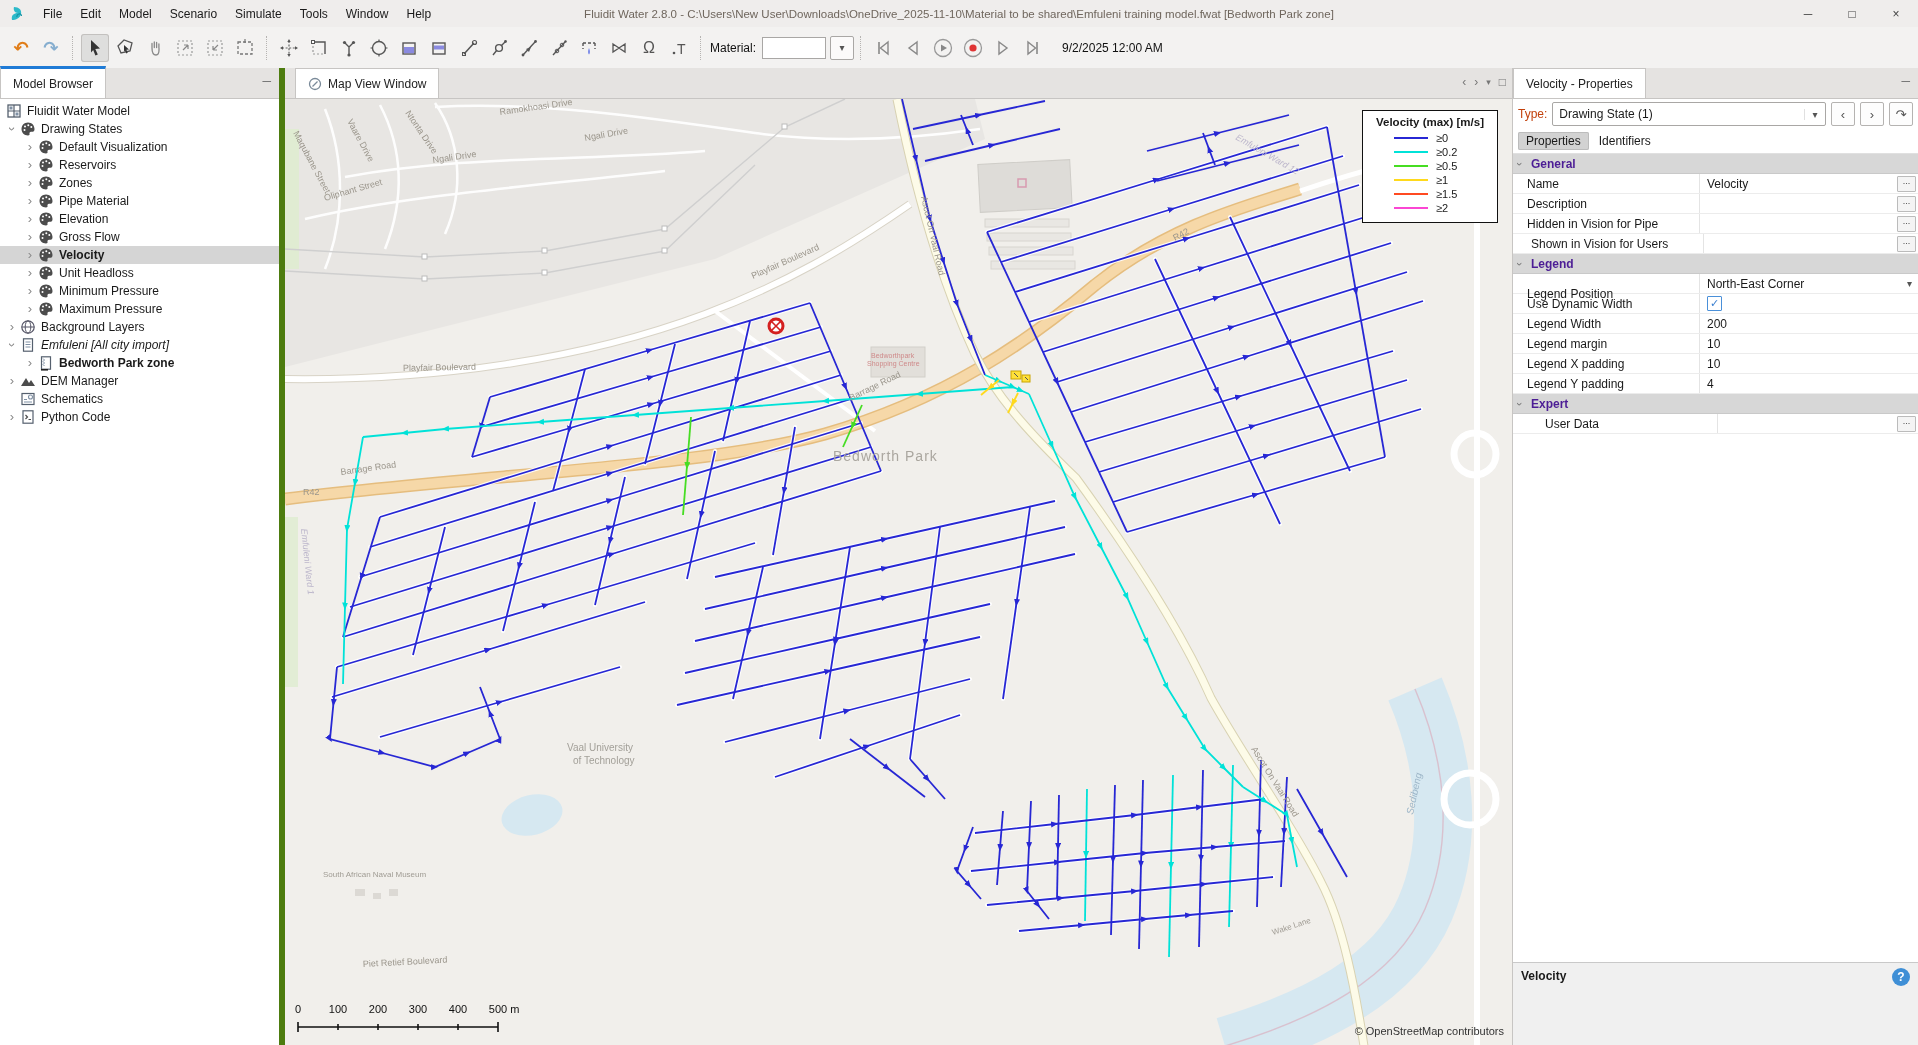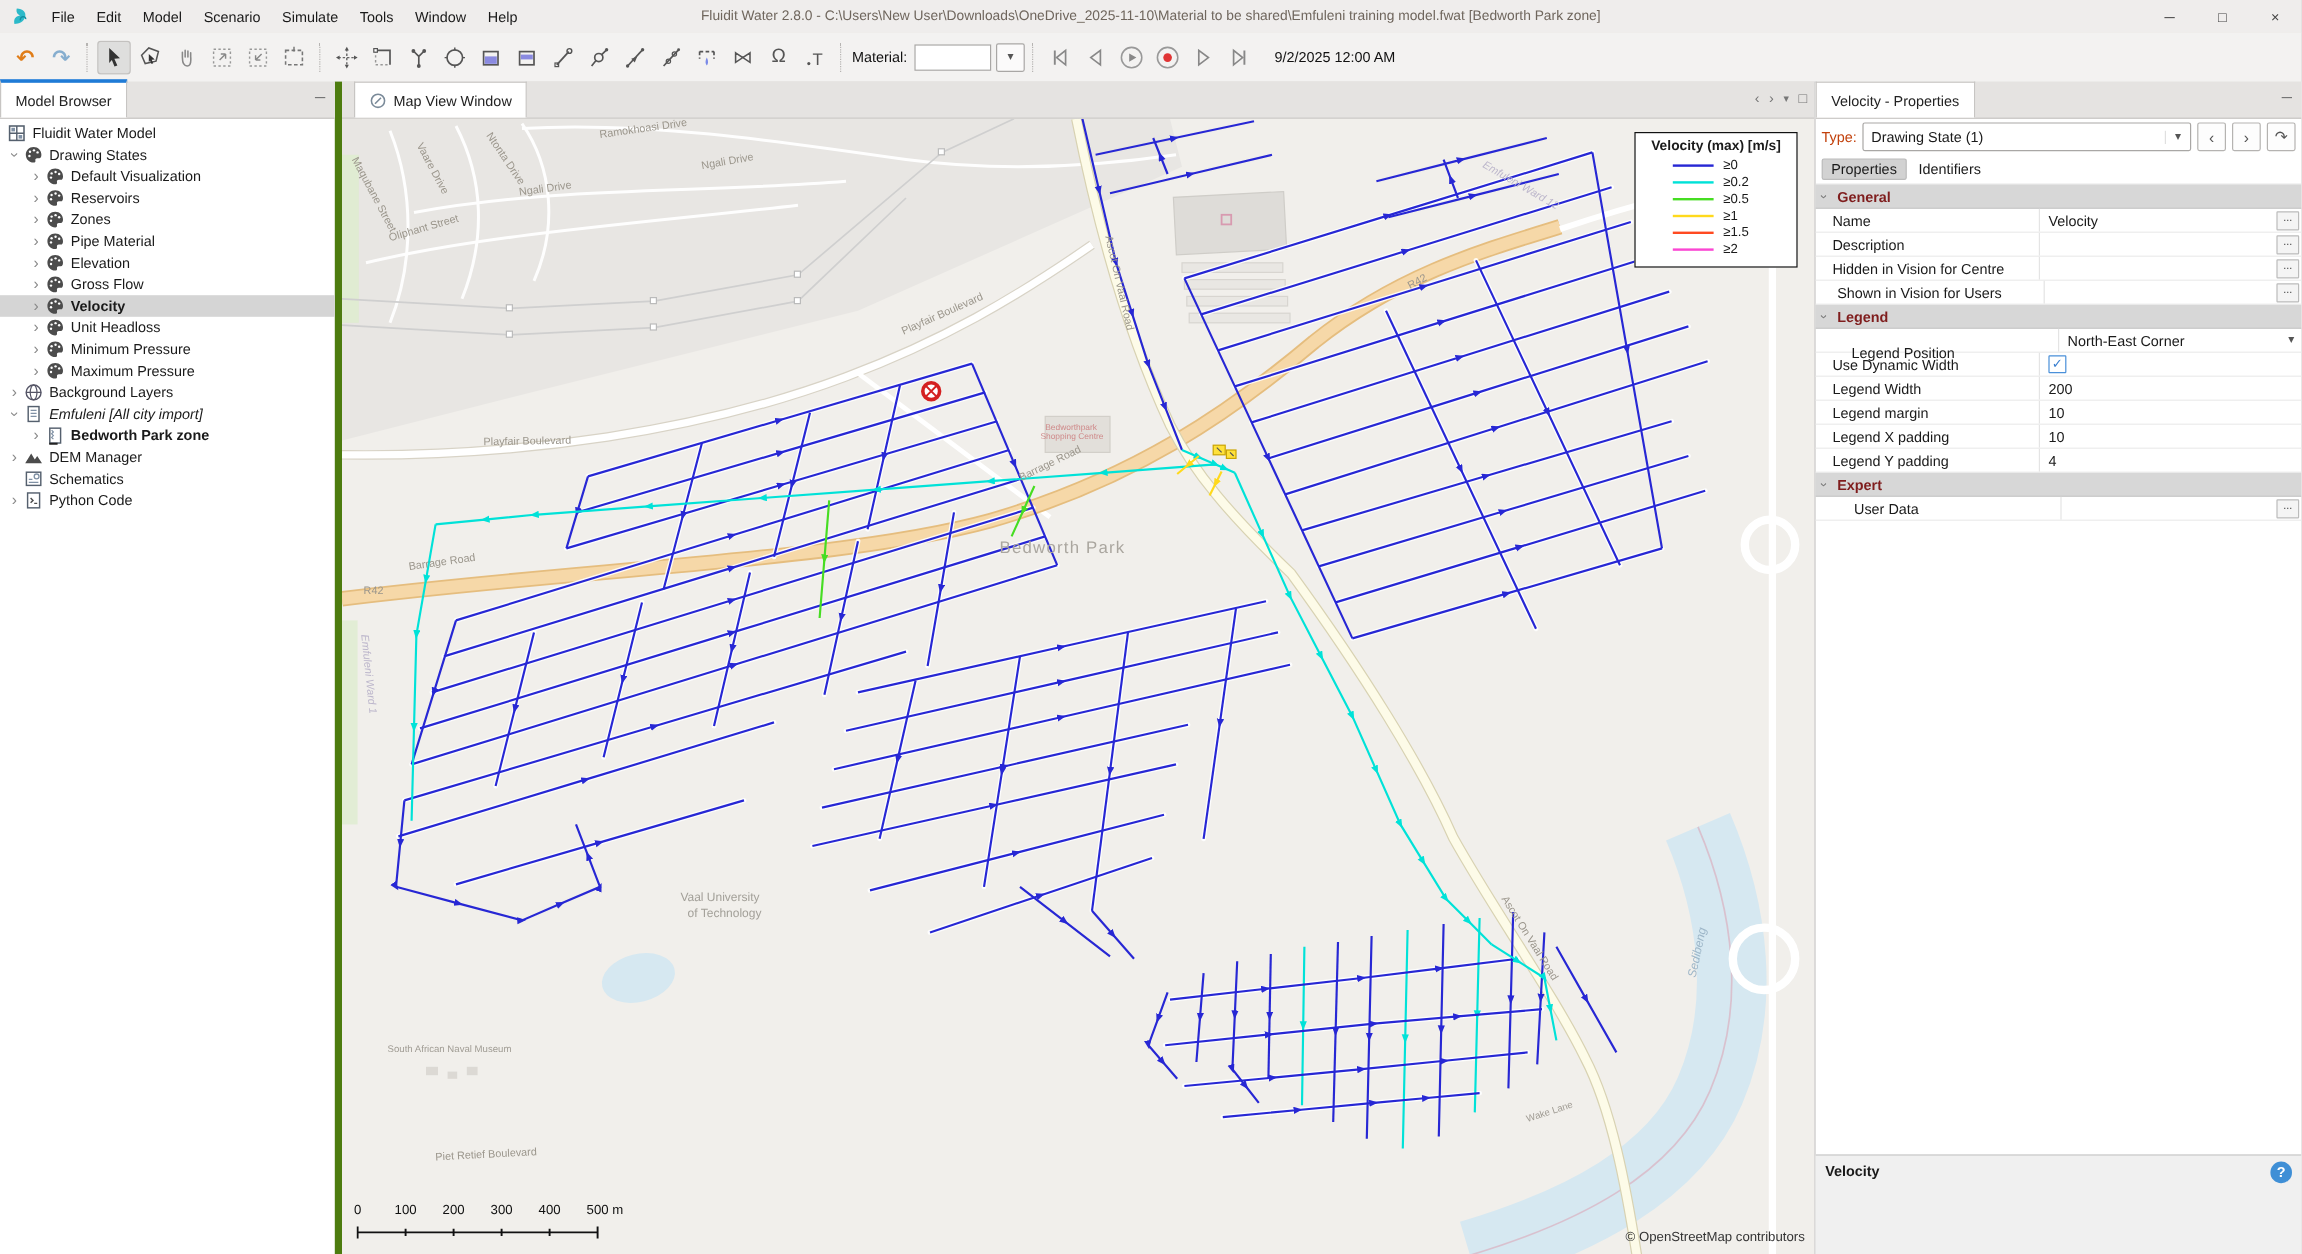--- a/index.html
+++ b/index.html
@@ -70,21 +70,21 @@
   #type-combo{flex:1;height:22px;border:1px solid #a9a7a5;background:#fff;display:flex;align-items:center;border-radius:2px;}
   #type-value{flex:1;padding-left:6px;}
   #type-caret{width:20px;text-align:center;color:#555;font-size:10px;border-left:1px solid #e0e0e0;}
   .mini-btn{width:22px;height:22px;border:1px solid #b5b3b1;background:#fdfdfd;border-radius:2px;display:flex;align-items:center;justify-content:center;color:#555;font-size:13px;}
   #subtabs{height:24px;display:flex;align-items:center;padding-left:5px;gap:2px;}
   .subtab{padding:2px 8px;font-size:12px;border-radius:2px;}
   .subtab.active{background:#d2d2d2;box-shadow:inset 0 0 0 1px #bcbcbc;}
   #prop-grid{border-top:1px solid #e0e0e0;}
   .prow{height:19px;display:flex;align-items:center;border-bottom:1px solid #ececec;font-size:12px;position:relative;}
   .prow.section{background:#d7d7d7;border-bottom:1px solid #c9c9c9;}
-  .prow.section .plabel{font-weight:bold;color:#7f1d1d;}
+  .prow.section .plabel{font-weight:bold;color:#4c1d95;}
   .prow .pchev{width:14px;text-align:center;color:#777;font-size:11px;transform:rotate(90deg);}
   .plabel{padding-left:4px;width:172px;flex:none;overflow:hidden;white-space:nowrap;}
   .pvalue{flex:1;border-left:1px solid #e4e4e4;height:100%;display:flex;align-items:center;padding-left:7px;position:relative;}
   .ellipsis-btn{position:absolute;right:2px;top:2px;width:17px;height:14px;border:1px solid #bbb;background:#f4f4f4;font-size:9px;line-height:9px;text-align:center;color:#444;border-radius:1px;}
   .drop-caret{position:absolute;right:6px;color:#555;font-size:10px;}
   .checkbox{width:13px;height:13px;border:1.5px solid #4a90d9;background:#fff;display:flex;align-items:center;justify-content:center;color:#3a7fd0;font-size:11px;font-weight:bold;border-radius:1px;}
   #prop-footer{position:absolute;left:0;right:0;bottom:0;height:82px;background:#f0f0f0;border-top:1px solid #c9c9c9;}
   #footer-title{position:absolute;left:8px;top:6px;font-weight:bold;font-size:12px;}
   #help-icon{position:absolute;right:8px;top:5px;width:18px;height:18px;border-radius:50%;background:#3f8fd6;color:#fff;font-size:12px;font-weight:bold;display:flex;align-items:center;justify-content:center;}
 </style>
@@ -780,39 +780,39 @@
             </div>
           </div>
           <div class="prow">
             <span class="plabel" style="padding-left: 14px;">Description</span>
             <div class="pvalue">
               <span></span>
               <span class="ellipsis-btn">...</span>
             </div>
           </div>
           <div class="prow">
-            <span class="plabel" style="padding-left: 14px;">Hidden in Vision for Centre</span>
+            <span class="plabel" style="padding-left: 14px;">Hidden in Vision for Pipe</span>
             <div class="pvalue">
               <span></span>
               <span class="ellipsis-btn">...</span>
             </div>
           </div>
           <div class="prow">
             <span class="plabel" style="padding-left: 18px;">Shown in Vision for Users</span>
             <div class="pvalue">
               <span></span>
               <span class="ellipsis-btn">...</span>
             </div>
           </div>
           <div class="prow section">
             <span class="pchev">›</span>
             <span class="plabel">Legend</span>
           </div>
           <div class="prow">
-            <span class="plabel" style="padding-left: 30px; margin-top: 20px;">Legend Position</span>
+            <span class="plabel" style="padding-left: 14px; margin-top: 20px;">Legend Position</span>
             <div class="pvalue">
               <span>North-East Corner</span>
               <span class="drop-caret">▾</span>
             </div>
           </div>
           <div class="prow">
             <span class="plabel" style="padding-left: 14px;">Use Dynamic Width</span>
             <div class="pvalue">
               <span class="checkbox">✓</span>
             </div>

